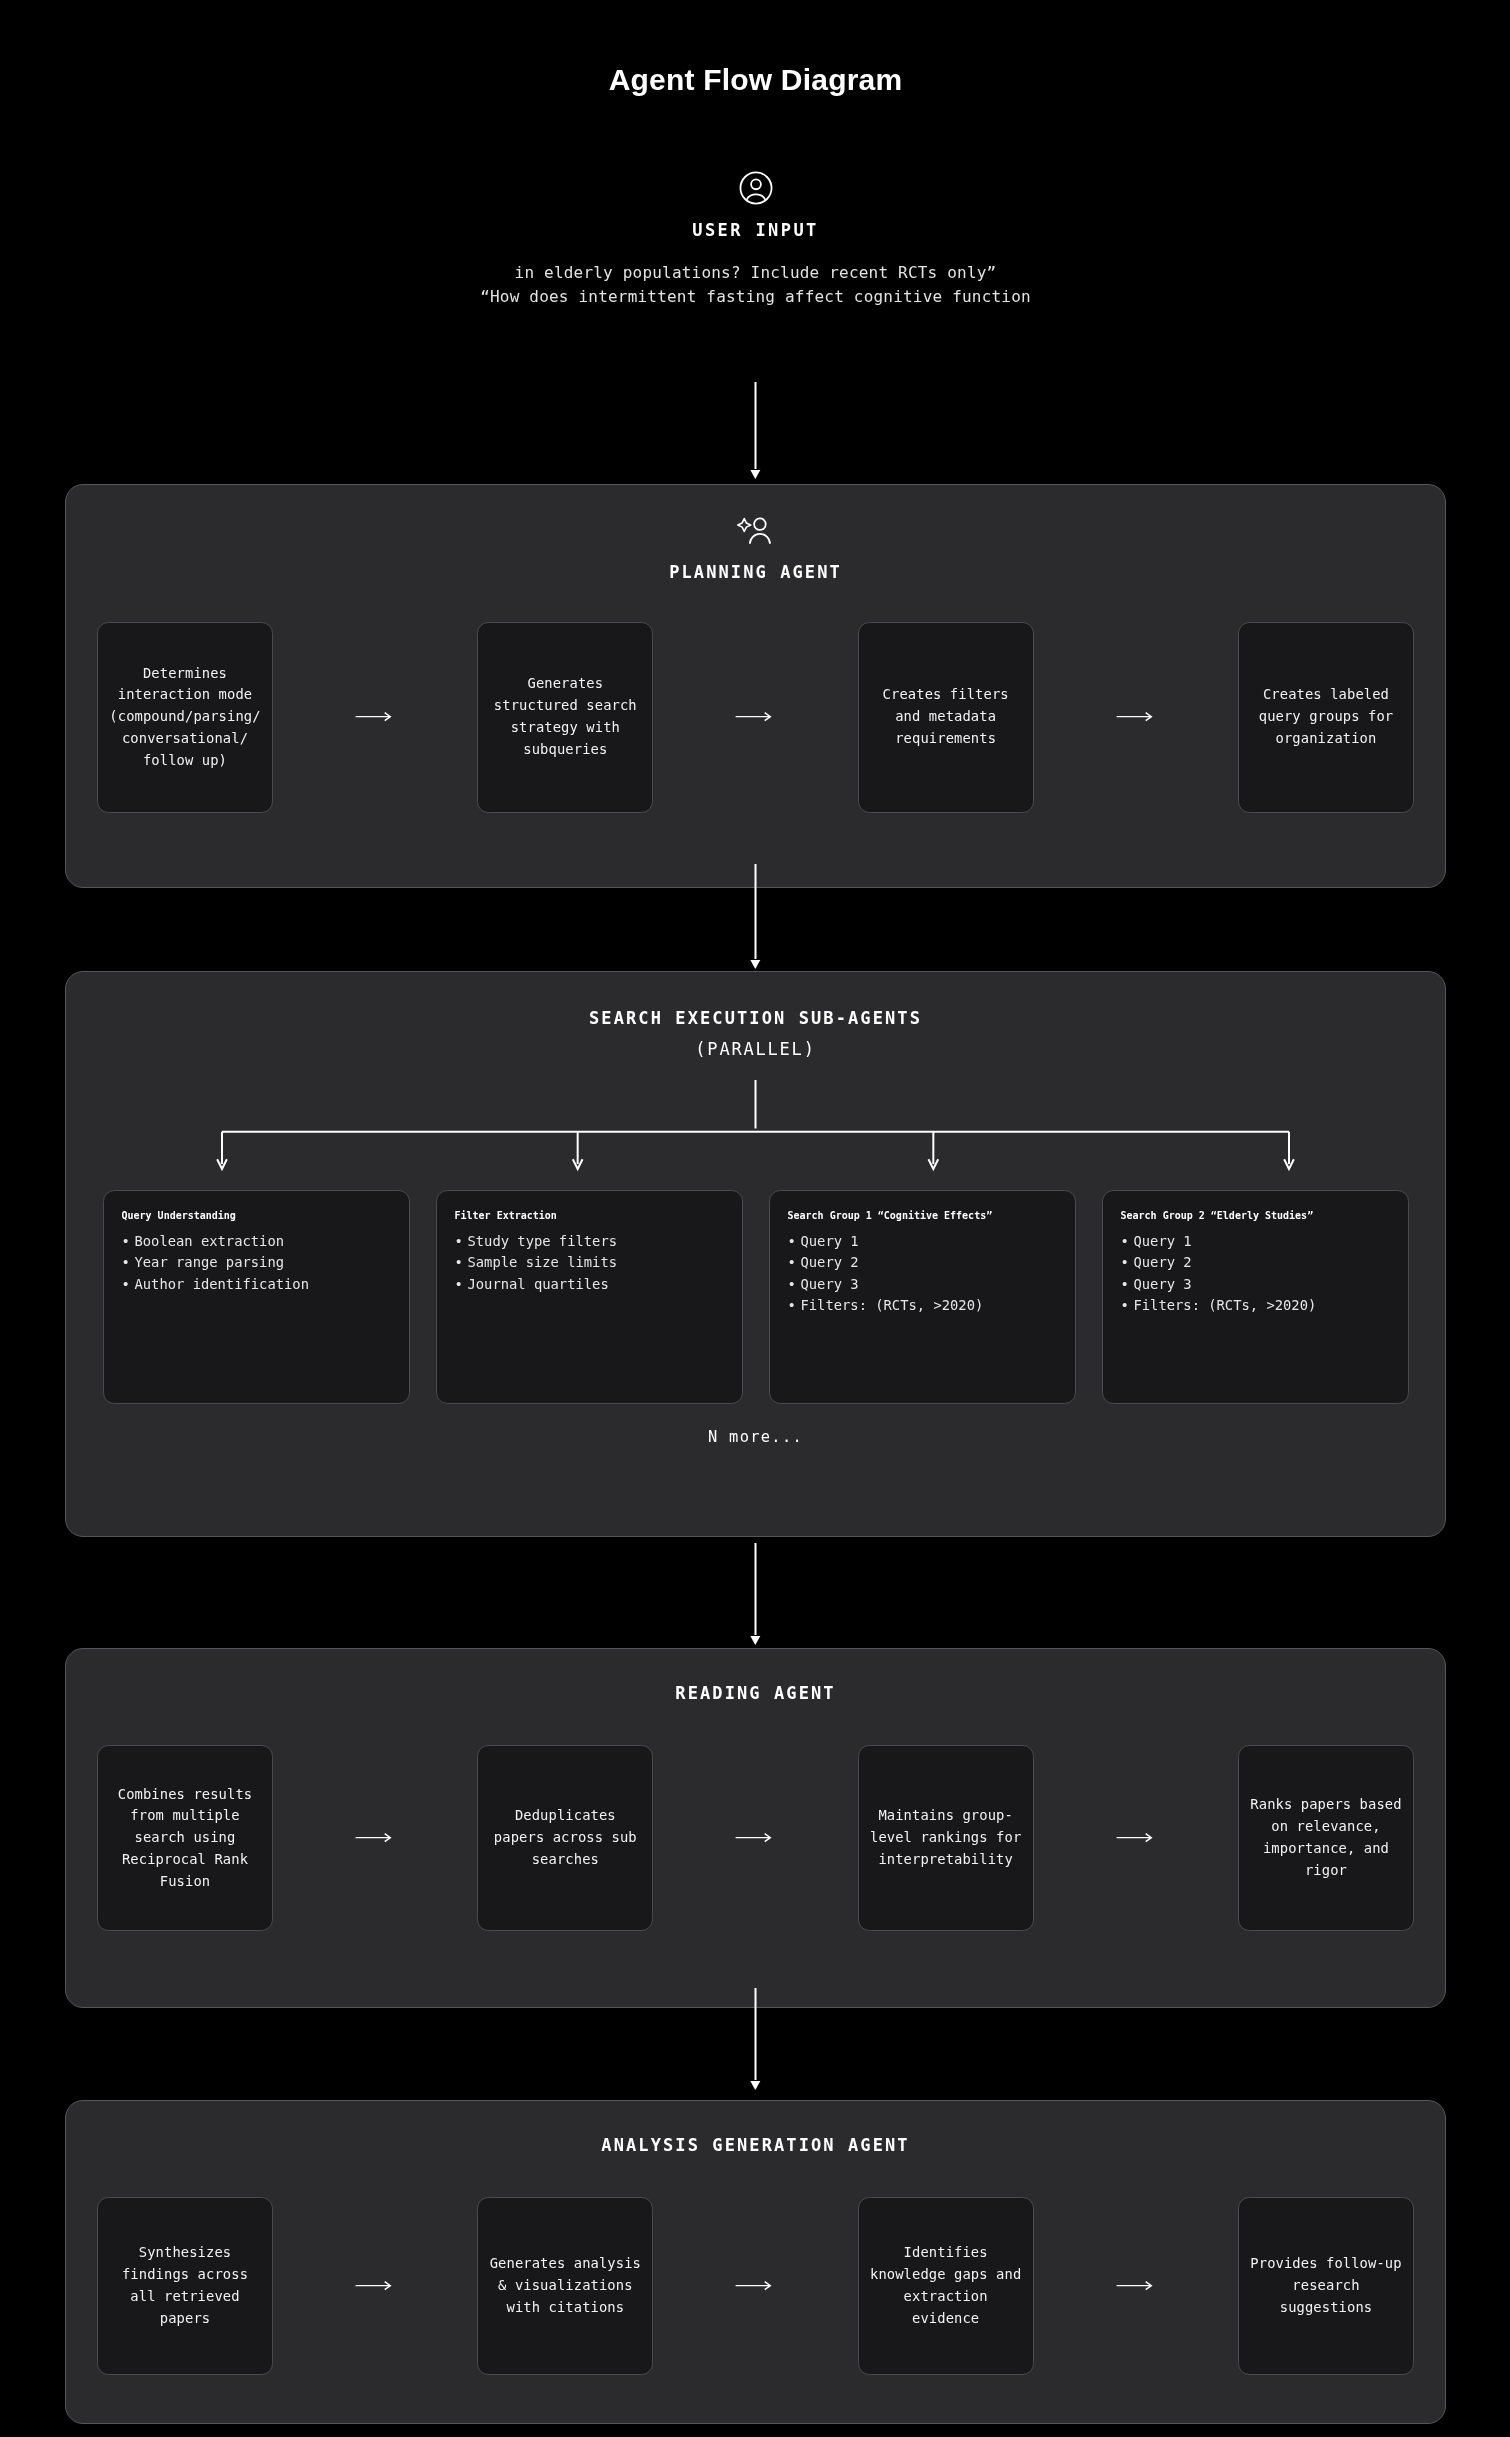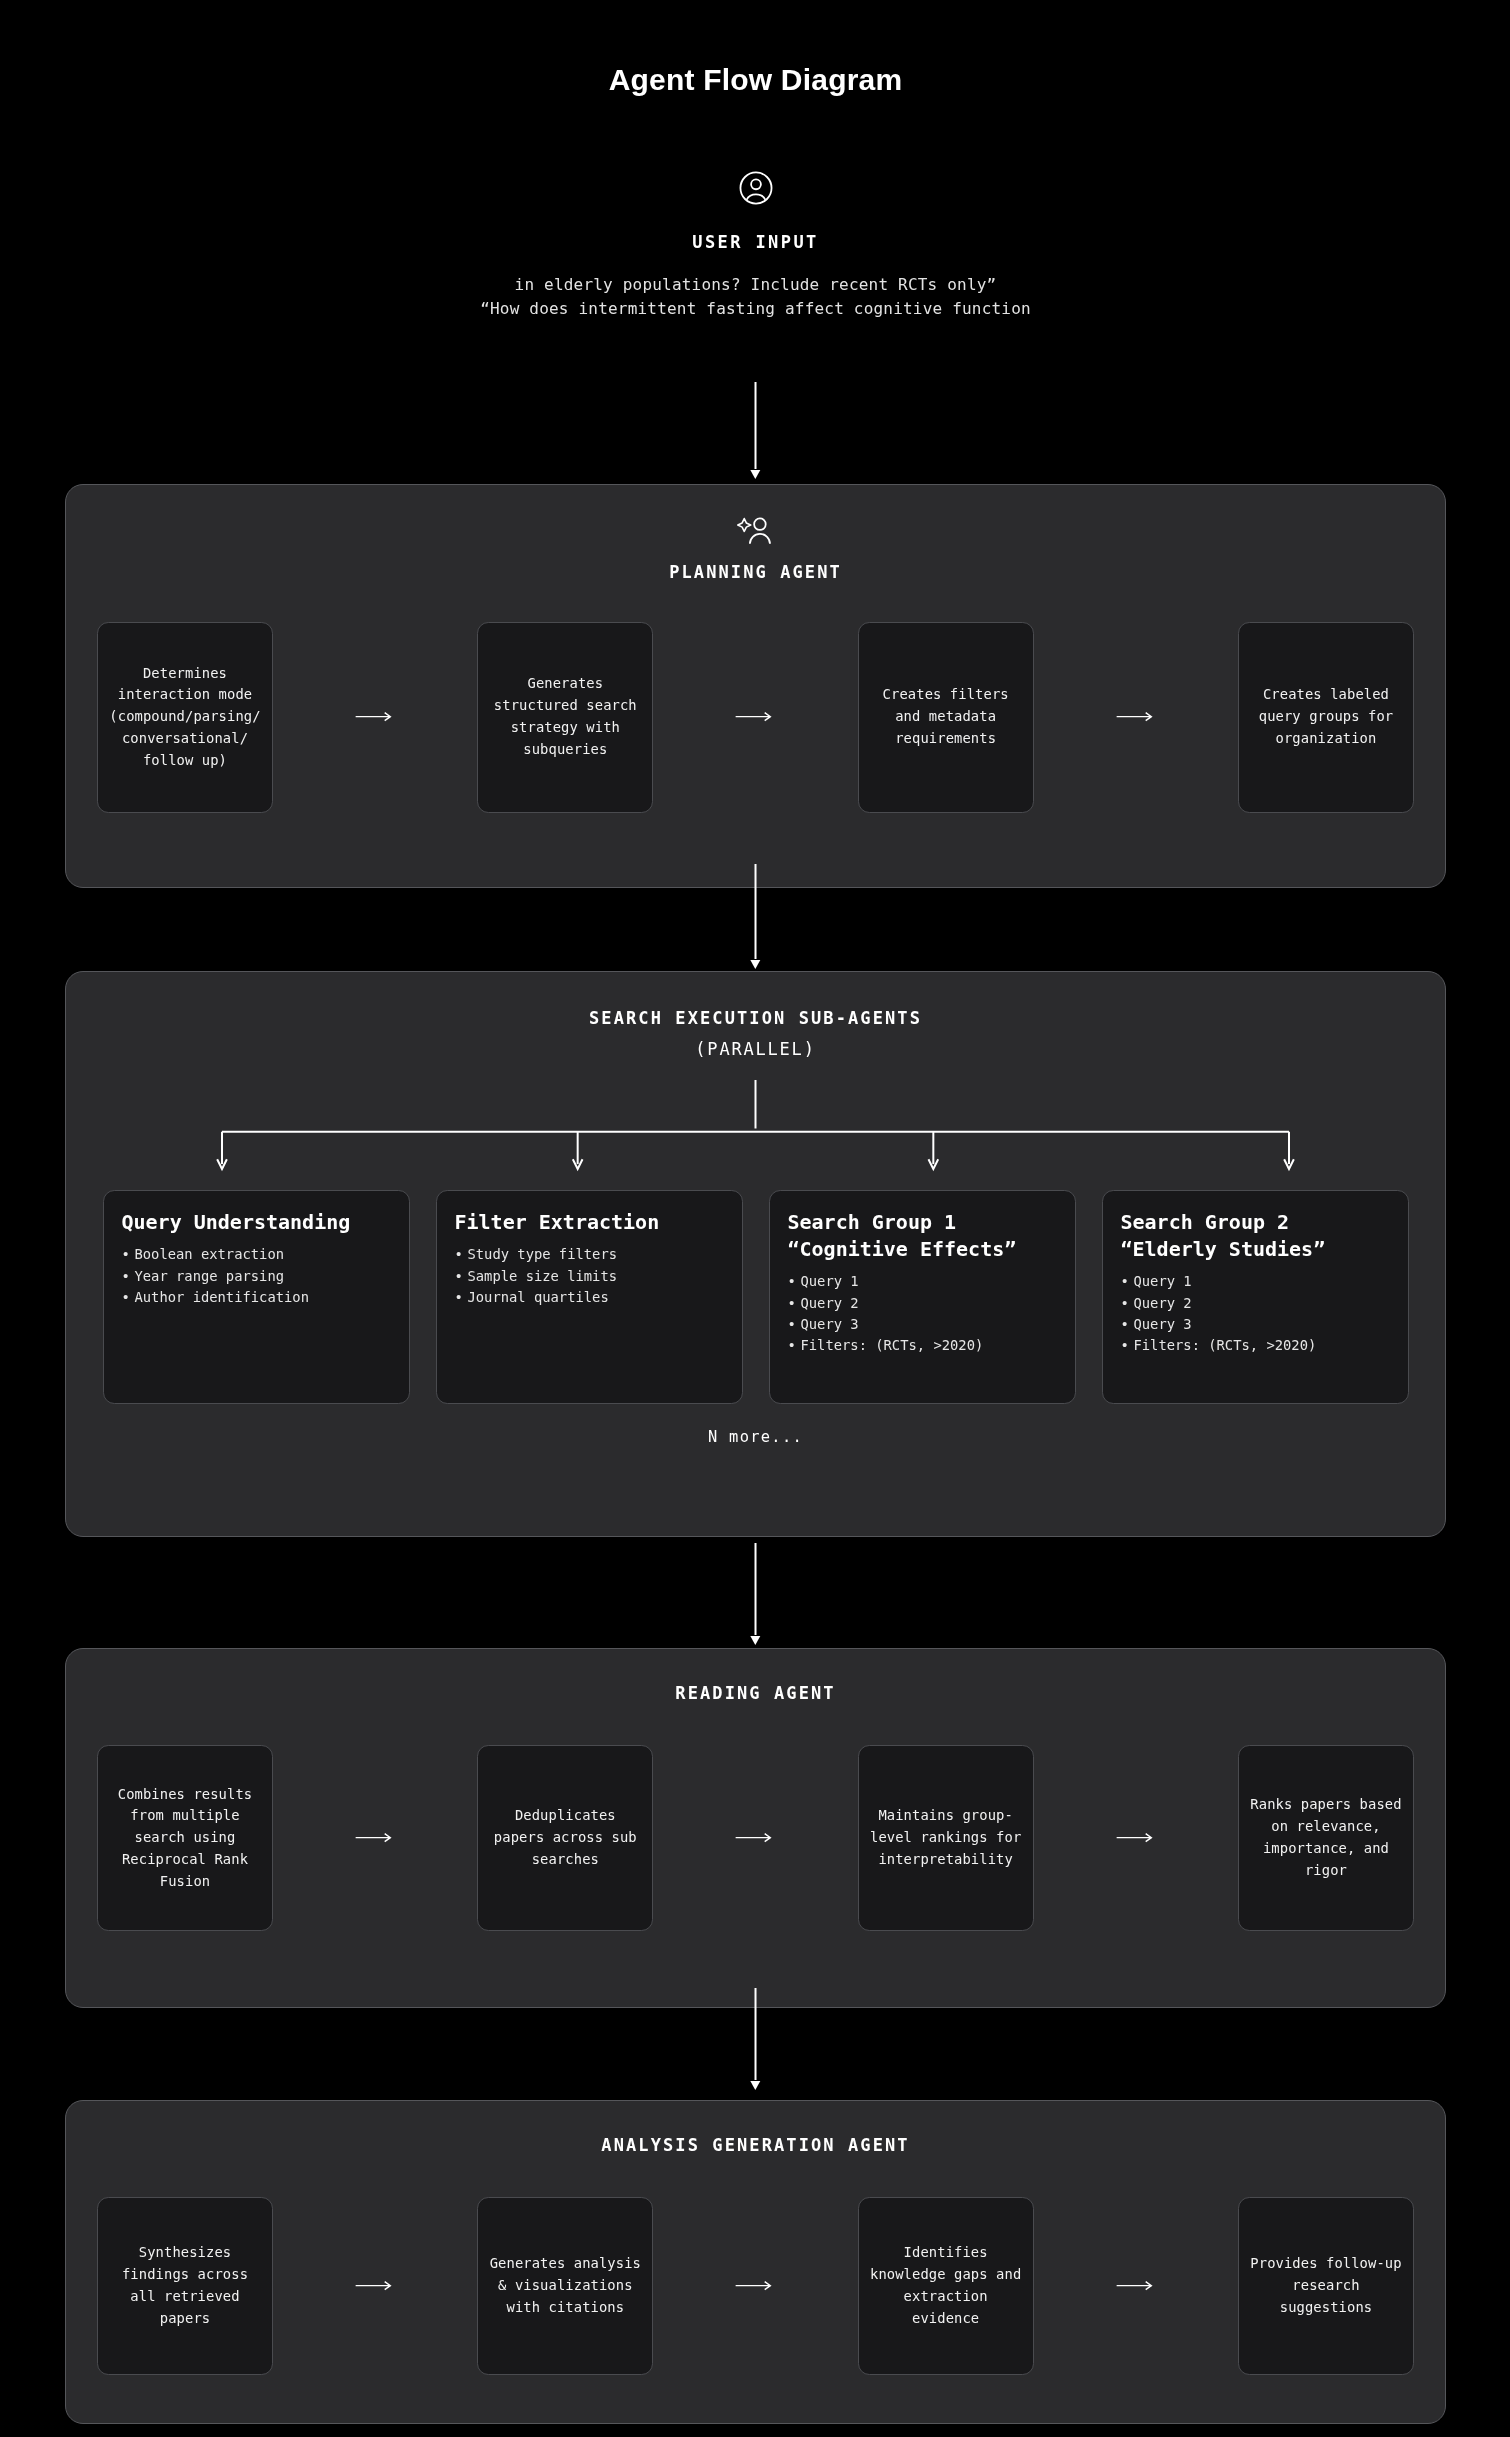--- a/index.html
+++ b/index.html
@@ -42,21 +42,21 @@
     text-align: center;
   }
   .user-icon-wrap {
     display: block;
     height: 37px;
     line-height: 0;
   }
   .user-icon-wrap svg { display: inline-block; vertical-align: top; }
 
   .user-input-label {
-    margin-top: 25px;
+    margin-top: 13px;
     font-size: 17px;
     font-weight: bold;
     letter-spacing: 2.4px;
     color: #ffffff;
   }
   .user-query {
     margin-top: 21px;
     font-size: 16px;
     line-height: 1.5;
     color: #e3e3e3;
@@ -161,21 +161,21 @@
   .sub-card {
     width: 307px;
     min-height: 214px;
     background: #18181a;
     border: 0.8px solid #4a4b4f;
     border-radius: 11.3px;
     padding: 18px 18px;
     color: #f2f2f2;
   }
   .sub-card-title {
-    font-size: 20px;
+    font-size: 10px;
     font-weight: bold;
     line-height: 1.35;
     color: #ffffff;
     margin-bottom: 8px;
   }
   .sub-card-list { list-style: none; }
   .sub-card-list li {
     font-size: 13.8px;
     line-height: 1.55;
     color: #e6e6e6;

